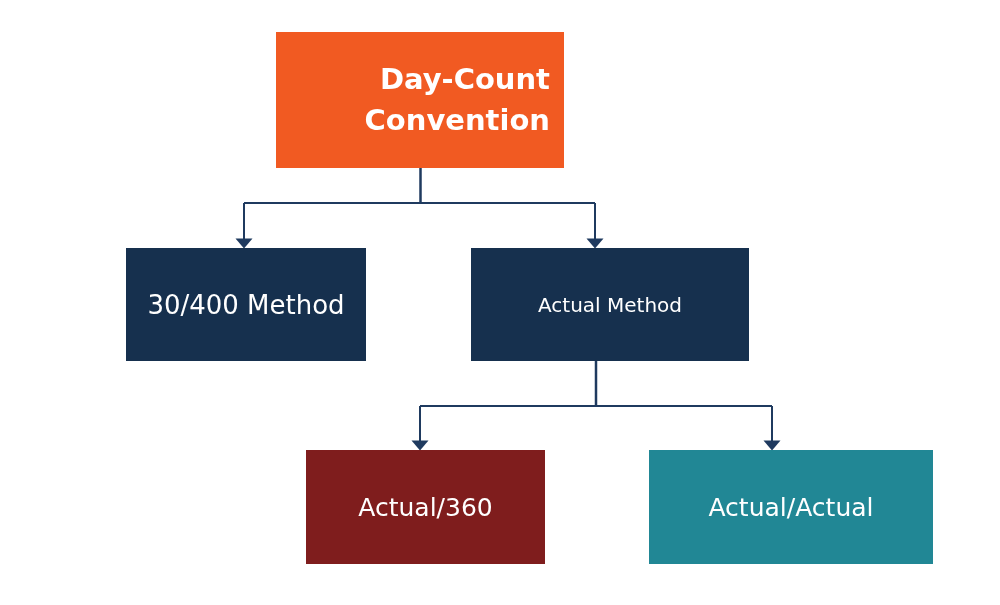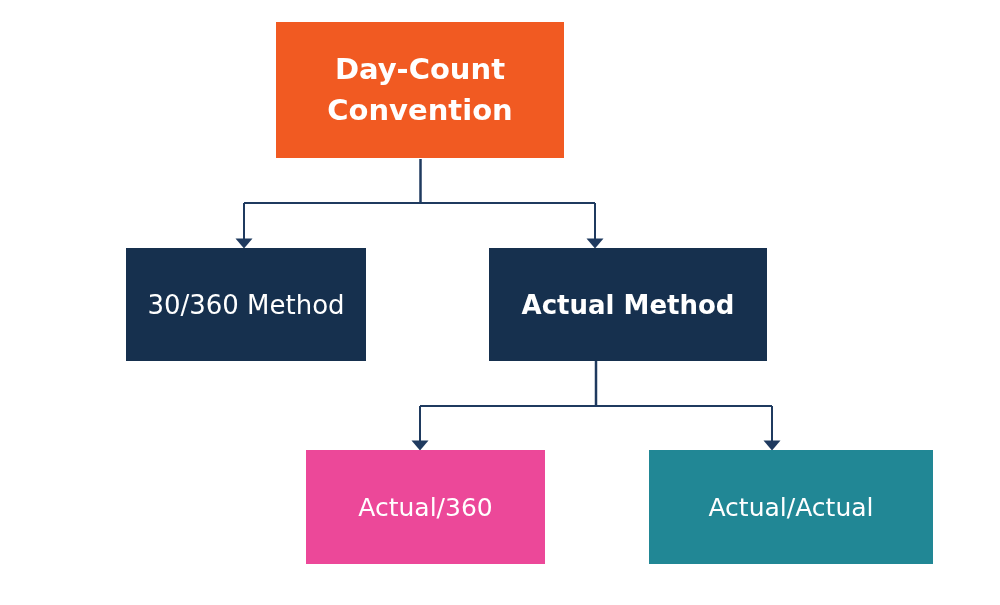--- a/index.html
+++ b/index.html
@@ -19,38 +19,38 @@
     position: absolute;
     display: flex;
     align-items: center;
     justify-content: center;
     text-align: center;
     color: #ffffff;
     box-sizing: border-box;
     padding: 0 14px;
   }
   #node-root {
-    left: 276px; top: 22px;
+    left: 276px; top: 32px;
     width: 288px; height: 136px;
     font-size: 29px;
     font-weight: 700;
     line-height: 1.42;
+    text-align: right;
   }
   #node-m30-360 {
     left: 126px; top: 248px;
     width: 240px; height: 113px;
     font-size: 26px;
     font-weight: 400;
   }
   #node-actual {
     left: 471px; top: 248px;
     width: 278px; height: 113px;
-    font-size: 26px;
-    font-weight: 700;
-    margin-left: 18px;
+    font-size: 20px;
+    font-weight: 400;
   }
   #node-act360 {
     left: 306px; top: 450px;
     width: 239px; height: 114px;
     font-size: 25px;
     font-weight: 400;
   }
   #node-actact {
     left: 649px; top: 450px;
     width: 284px; height: 114px;
@@ -85,28 +85,28 @@
     <polygon points="411.5,440.5 428.5,440.5 420,450.5" fill="#1F3A5F"></polygon>
     <path d="M772,406 L772,442" fill="none" stroke-width="2" stroke="#1F3A5F"></path>
     <polygon points="763.5,440.5 780.5,440.5 772,450.5" fill="#1F3A5F"></polygon>
   </svg>
 
   <div id="node-root" class="node" style="background-color: rgb(241, 90, 34);">
     <span>Day-Count Convention</span>
   </div>
 
   <div id="node-m30-360" class="node" style="background-color: rgb(22, 48, 78);">
-    <span>30/360 Method</span>
+    <span>30/400 Method</span>
   </div>
 
   <div id="node-actual" class="node" style="background-color: rgb(22, 48, 78);">
     <span>Actual Method</span>
   </div>
 
-  <div id="node-act360" class="node" style="background-color: #ec4899;">
+  <div id="node-act360" class="node" style="background-color: #7f1d1d;">
     <span>Actual/360</span>
   </div>
 
   <div id="node-actact" class="node" style="background-color: rgb(33, 135, 149);">
     <span>Actual/Actual</span>
   </div>
 
 </div>
 
 </body></html>

